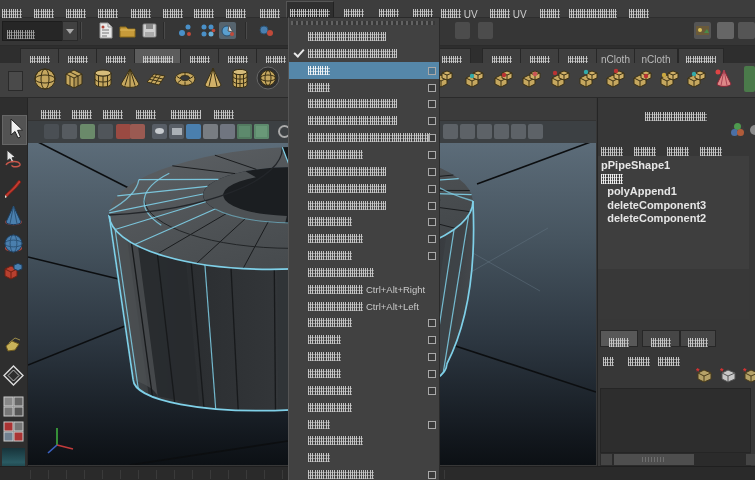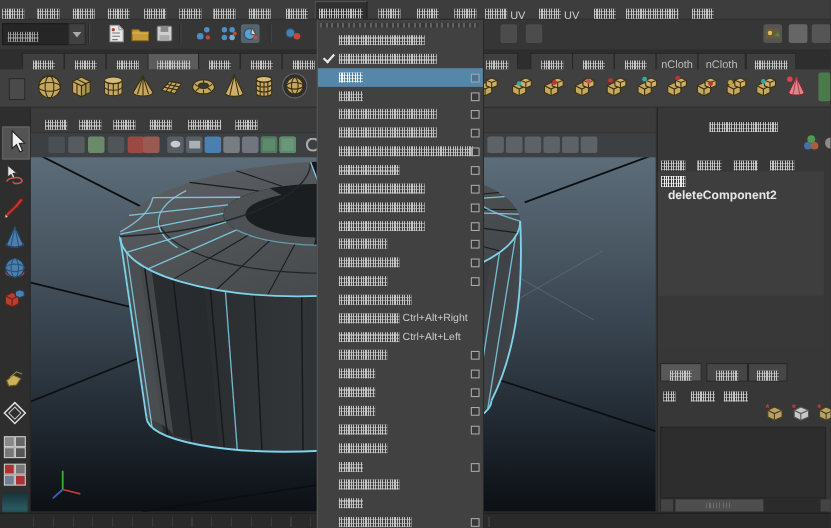--- a/index.html
+++ b/index.html
@@ -469,21 +469,24 @@
  <div class="abs" style="left:69px;top:44px"><i class="cj" style="width:22px"></i></div>
  <div class="abs" style="left:102px;top:44px"><i class="cj" style="width:22px"></i></div>
  <div class="abs" style="left:133px;top:25px;width:14px;height:14px;border-radius:7px;background:#3a3a3a">
    <div class="abs" style="left:3px;top:0px;width:7px;height:7px;border-radius:4px;background:#4e9a4e"></div>
    <div class="abs" style="left:0px;top:6px;width:7px;height:7px;border-radius:4px;background:#4a6fa5"></div>
    <div class="abs" style="left:6px;top:6px;width:7px;height:7px;border-radius:4px;background:#b05c3a"></div>
  </div>
  <div class="abs" style="left:152px;top:27px;width:10px;height:10px;border-radius:5px;background:#8a8a8a"></div>
  <div class="abs" style="left:0;top:168px;width:151px;height:53px;background:#383838"></div>
     <div id="chlist">
+<div> pPipeShape1</div>
       <div> <i class="cj" style="width:22px;height:10px;filter:brightness(1.2)"></i></div>
+      <div>   polyAppend1</div>
+      <div>   deleteComponent3</div>
       <div>   deleteComponent2</div>
  </div>
  <div class="abs" id="laytabs" style="left:2px;top:232px;width:154px;height:16px">
   <div class="lt" style="left:0px;width:36px;background:#585858"><i class="cj" style="width:20px;margin-top:3px"></i></div>
   <div class="lt" style="left:42px;width:36px"><i class="cj" style="width:20px;margin-top:3px"></i></div>
   <div class="lt" style="left:80px;width:34px"><i class="cj" style="width:20px;margin-top:3px"></i></div>
  </div>
  <div class="abs" style="left:5px;top:254px"><i class="cj" style="width:11px"></i></div>
  <div class="abs" style="left:30px;top:254px"><i class="cj" style="width:22px"></i></div>
  <div class="abs" style="left:60px;top:254px"><i class="cj" style="width:22px"></i></div>

